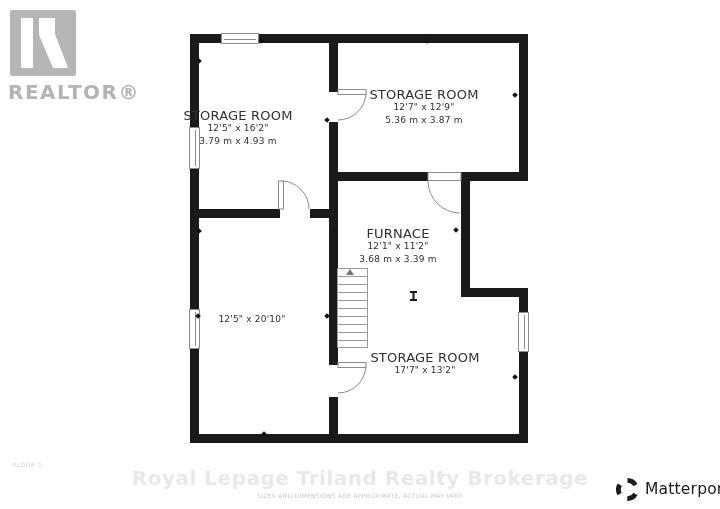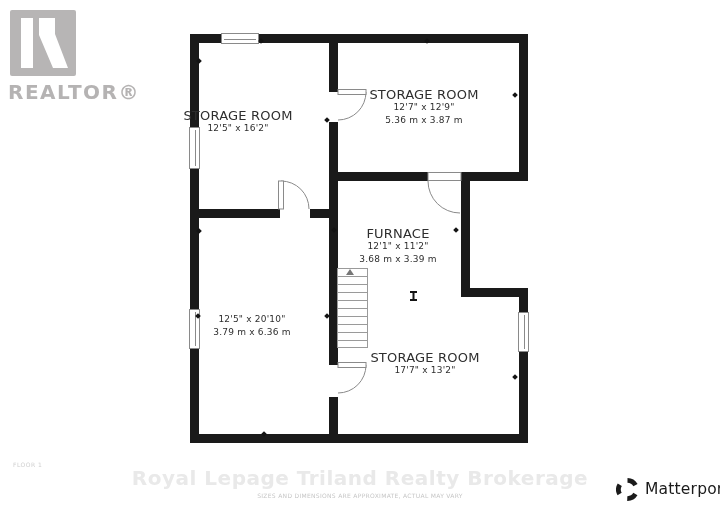--- a/index.html
+++ b/index.html
@@ -134,37 +134,37 @@
   <div class="tick" style="left:454px;top:228px;"></div>
   <div class="tick" style="left:197px;top:229px;"></div>
   <div class="tick" style="left:196px;top:314px;"></div>
   <div class="tick" style="left:325px;top:314px;"></div>
   <div class="tick" style="left:513px;top:375px;"></div>
   <div class="tick" style="left:262px;top:432px;"></div>
 
   <div class="room-label" style="left:153px;top:109px;">
     <div class="room-name">STORAGE ROOM</div>
     <div>12'5" x 16'2"</div>
+    <div>3.79 m x 4.93 m</div>
   </div>
 
   <div class="room-label" style="left:339px;top:88px;">
     <div class="room-name">STORAGE ROOM</div>
     <div>12'7" x 12'9"</div>
     <div>5.36 m x 3.87 m</div>
   </div>
 
   <div class="room-label" style="left:313px;top:227px;">
     <div class="room-name">FURNACE</div>
     <div>12'1" x 11'2"</div>
     <div>3.68 m x 3.39 m</div>
   </div>
 
   <div class="room-label" style="left:167px;top:313px;">
     <div>12'5" x 20'10"</div>
-    <div>3.79 m x 6.36 m</div>
   </div>
 
   <div class="room-label" style="left:340px;top:351px;">
     <div class="room-name">STORAGE ROOM</div>
     <div>17'7" x 13'2"</div>
   </div>
 </div>
 
 <div class="floor-label">FLOOR 1</div>
 <div class="watermark">Royal Lepage Triland Realty Brokerage</div>

